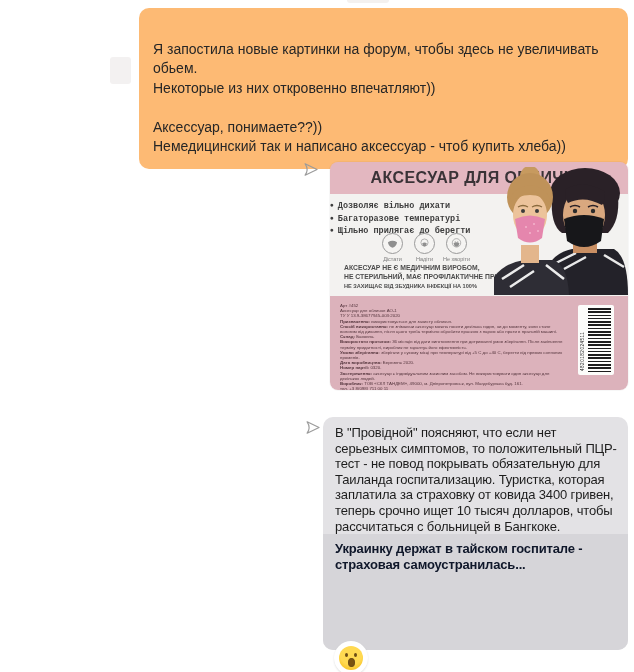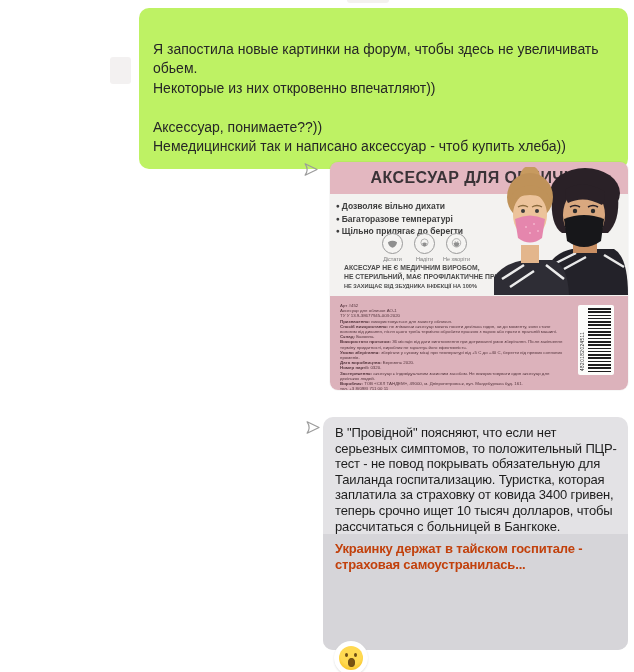--- a/index.html
+++ b/index.html
@@ -12,39 +12,39 @@
 
   
   .top-sliver { left:347px; top:0; width:42px; height:3px; background:#f4f1ef; border-radius:0 0 4px 4px; }
 
   
   .ghost { left:110px; top:57px; width:21px; height:27px; background:#f0eded; border-radius:3px; opacity:.8; }
 
   
   .blue-bubble {
     left:139px; top:8px; width:489px; min-height:143px;
-    background:#bef264; border-radius:10px; padding:12px 14px;
+    background:#fdba74; border-radius:10px; padding:12px 14px;
     font-size:14px; line-height:19.5px; color:#262626; white-space:pre-line;
   }
 
   
   .fwd { width:16px; height:15px; }
   .fwd1 { left:303px; top:162px; }
   .fwd2 { left:305px; top:420px; }
 
   
   .image-card {
     left:330px; top:162px; width:298px; height:228px;
     border-radius:8px; overflow:hidden; cursor:pointer;
     box-shadow:0 0 0 1px rgba(0,0,0,0.03);
   }
   .card-header { position:relative; height:32px; background:#e3b7c0; display:flex; align-items:center; justify-content:center; }
   .card-title { font-weight:bold; font-size:16px; letter-spacing:.4px; color:#3a3337; }
   .card-body { position:relative; height:102px; background:#f3f2f0; }
-  .bullets { position:absolute; left:6px; top:6px; list-style:none; }
+  .bullets { position:absolute; left:0; top:6px; list-style:none;font-family:Liberation Mono, monospace; }
   .bullets li { font-size:8.5px; font-weight:bold; color:#3d3d3d; line-height:12.5px; }
   .bullets li::before { content:"●  "; font-size:6.5px; vertical-align:1px; }
   .steps { position:absolute; left:47px; top:39px; display:flex; gap:1px; }
   .step { width:31px; text-align:center; }
   .step-circle { width:21px; height:21px; border:1px solid #9a9a9a; border-radius:50%; margin:0 auto;
                  display:flex; align-items:center; justify-content:center; background:#f5f4f2; }
   .step-label { font-size:5.5px; color:#7c7c7c; margin-top:2px; }
   .warning { position:absolute; left:14px; top:70px; font-size:6.8px; font-weight:bold; color:#4c4c4c; line-height:8.5px; white-space:pre-line; }
   .warning-sub { position:absolute; left:14px; top:89px; font-size:5.6px; font-weight:bold; color:#4c4c4c; }
   .people { position:absolute; top:5px; right:0; z-index:2; }
@@ -62,21 +62,21 @@
   
   .gray-bubble {
     left:323px; top:417px; width:305px; height:233px;
     background:#e3e2e5; border-radius:10px; overflow:hidden;
     display:flex; flex-direction:column;
   }
   .news-text { padding:8px 11px 0 12px; font-size:13px; line-height:15.6px; letter-spacing:-.15px; color:#1d1d1d; }
   .news-link { padding:14px 11px 10px 12px; font-size:13px; line-height:15.5px; letter-spacing:-.1px;
                color:#3b76b8; overflow-wrap:anywhere; cursor:pointer; }
   .news-preview { background:#d6d5d9; padding:7px 11px 0 12px; flex:1; font-weight:bold;
-                  font-size:13px; line-height:15.5px; letter-spacing:-.15px; color:#c2410c; cursor:pointer; }
+                  font-size:13px; line-height:15.5px; letter-spacing:-.15px; color:#0f172a; cursor:pointer; }
 
   
   .reaction { left:334px; top:641px; width:34px; height:34px; background:#fff; border-radius:50%;
               display:flex; align-items:center; justify-content:center; box-shadow:0 1px 2px rgba(0,0,0,.12); cursor:pointer; }
   .emoji { position:relative; width:24px; height:24px; border-radius:50%;
            background:radial-gradient(circle at 50% 32%, #ffd951 55%, #f4b811 95%); }
   .emoji .eye { position:absolute; top:7px; width:3px; height:4px; background:#6d4c15; border-radius:50%; }
   .emoji .eye.l { left:6px; } .emoji .eye.r { right:6px; }
   .emoji .mouth { position:absolute; left:8.5px; top:11.5px; width:7px; height:9px; background:#7a5210;
                   border:1px solid #6d4c15; border-radius:50%; }

